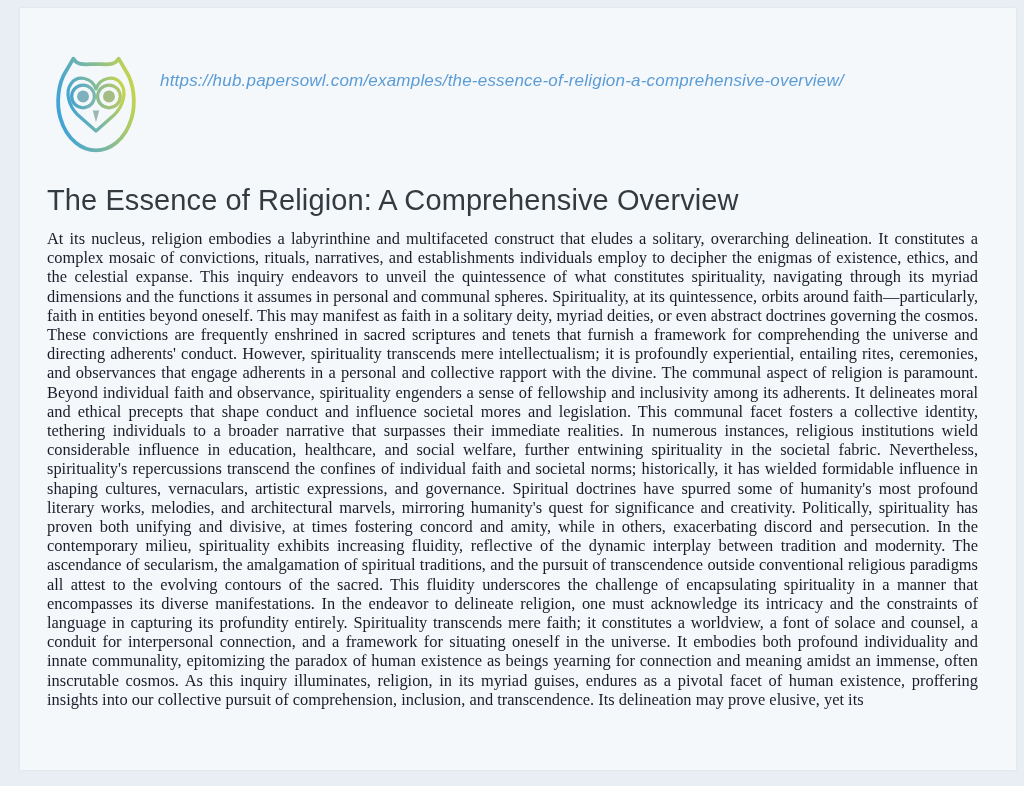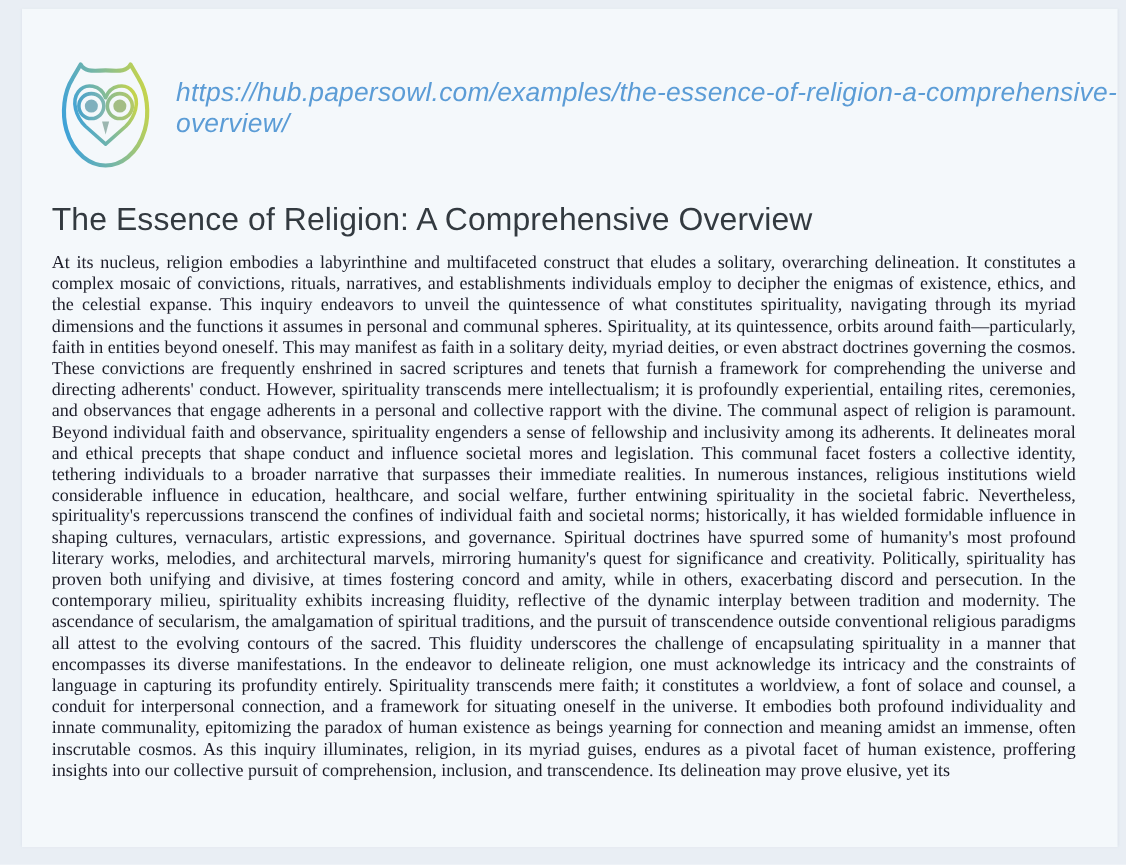--- a/index.html
+++ b/index.html
@@ -29,21 +29,21 @@
   .brand-block { margin-left: 10px; padding-top: 12px; }
   .brand-name {
     font-size: 34px;
     font-weight: bold;
     color: #1d4568;
     letter-spacing: 0.2px;
     line-height: 1.1;
   }
   .brand-url {
     margin-top: 9px;
-    font-size: 24px;
+    font-size: 17px;
     font-style: italic;
     color: #5b9cd6;
     letter-spacing: 0.2px;
   }
   .article { padding: 0 26px 0 27px; }
   .article-title {
     margin: 26px 0 1px 0;
     font-size: 29px;
     font-weight: 400;
     color: #333a40;

